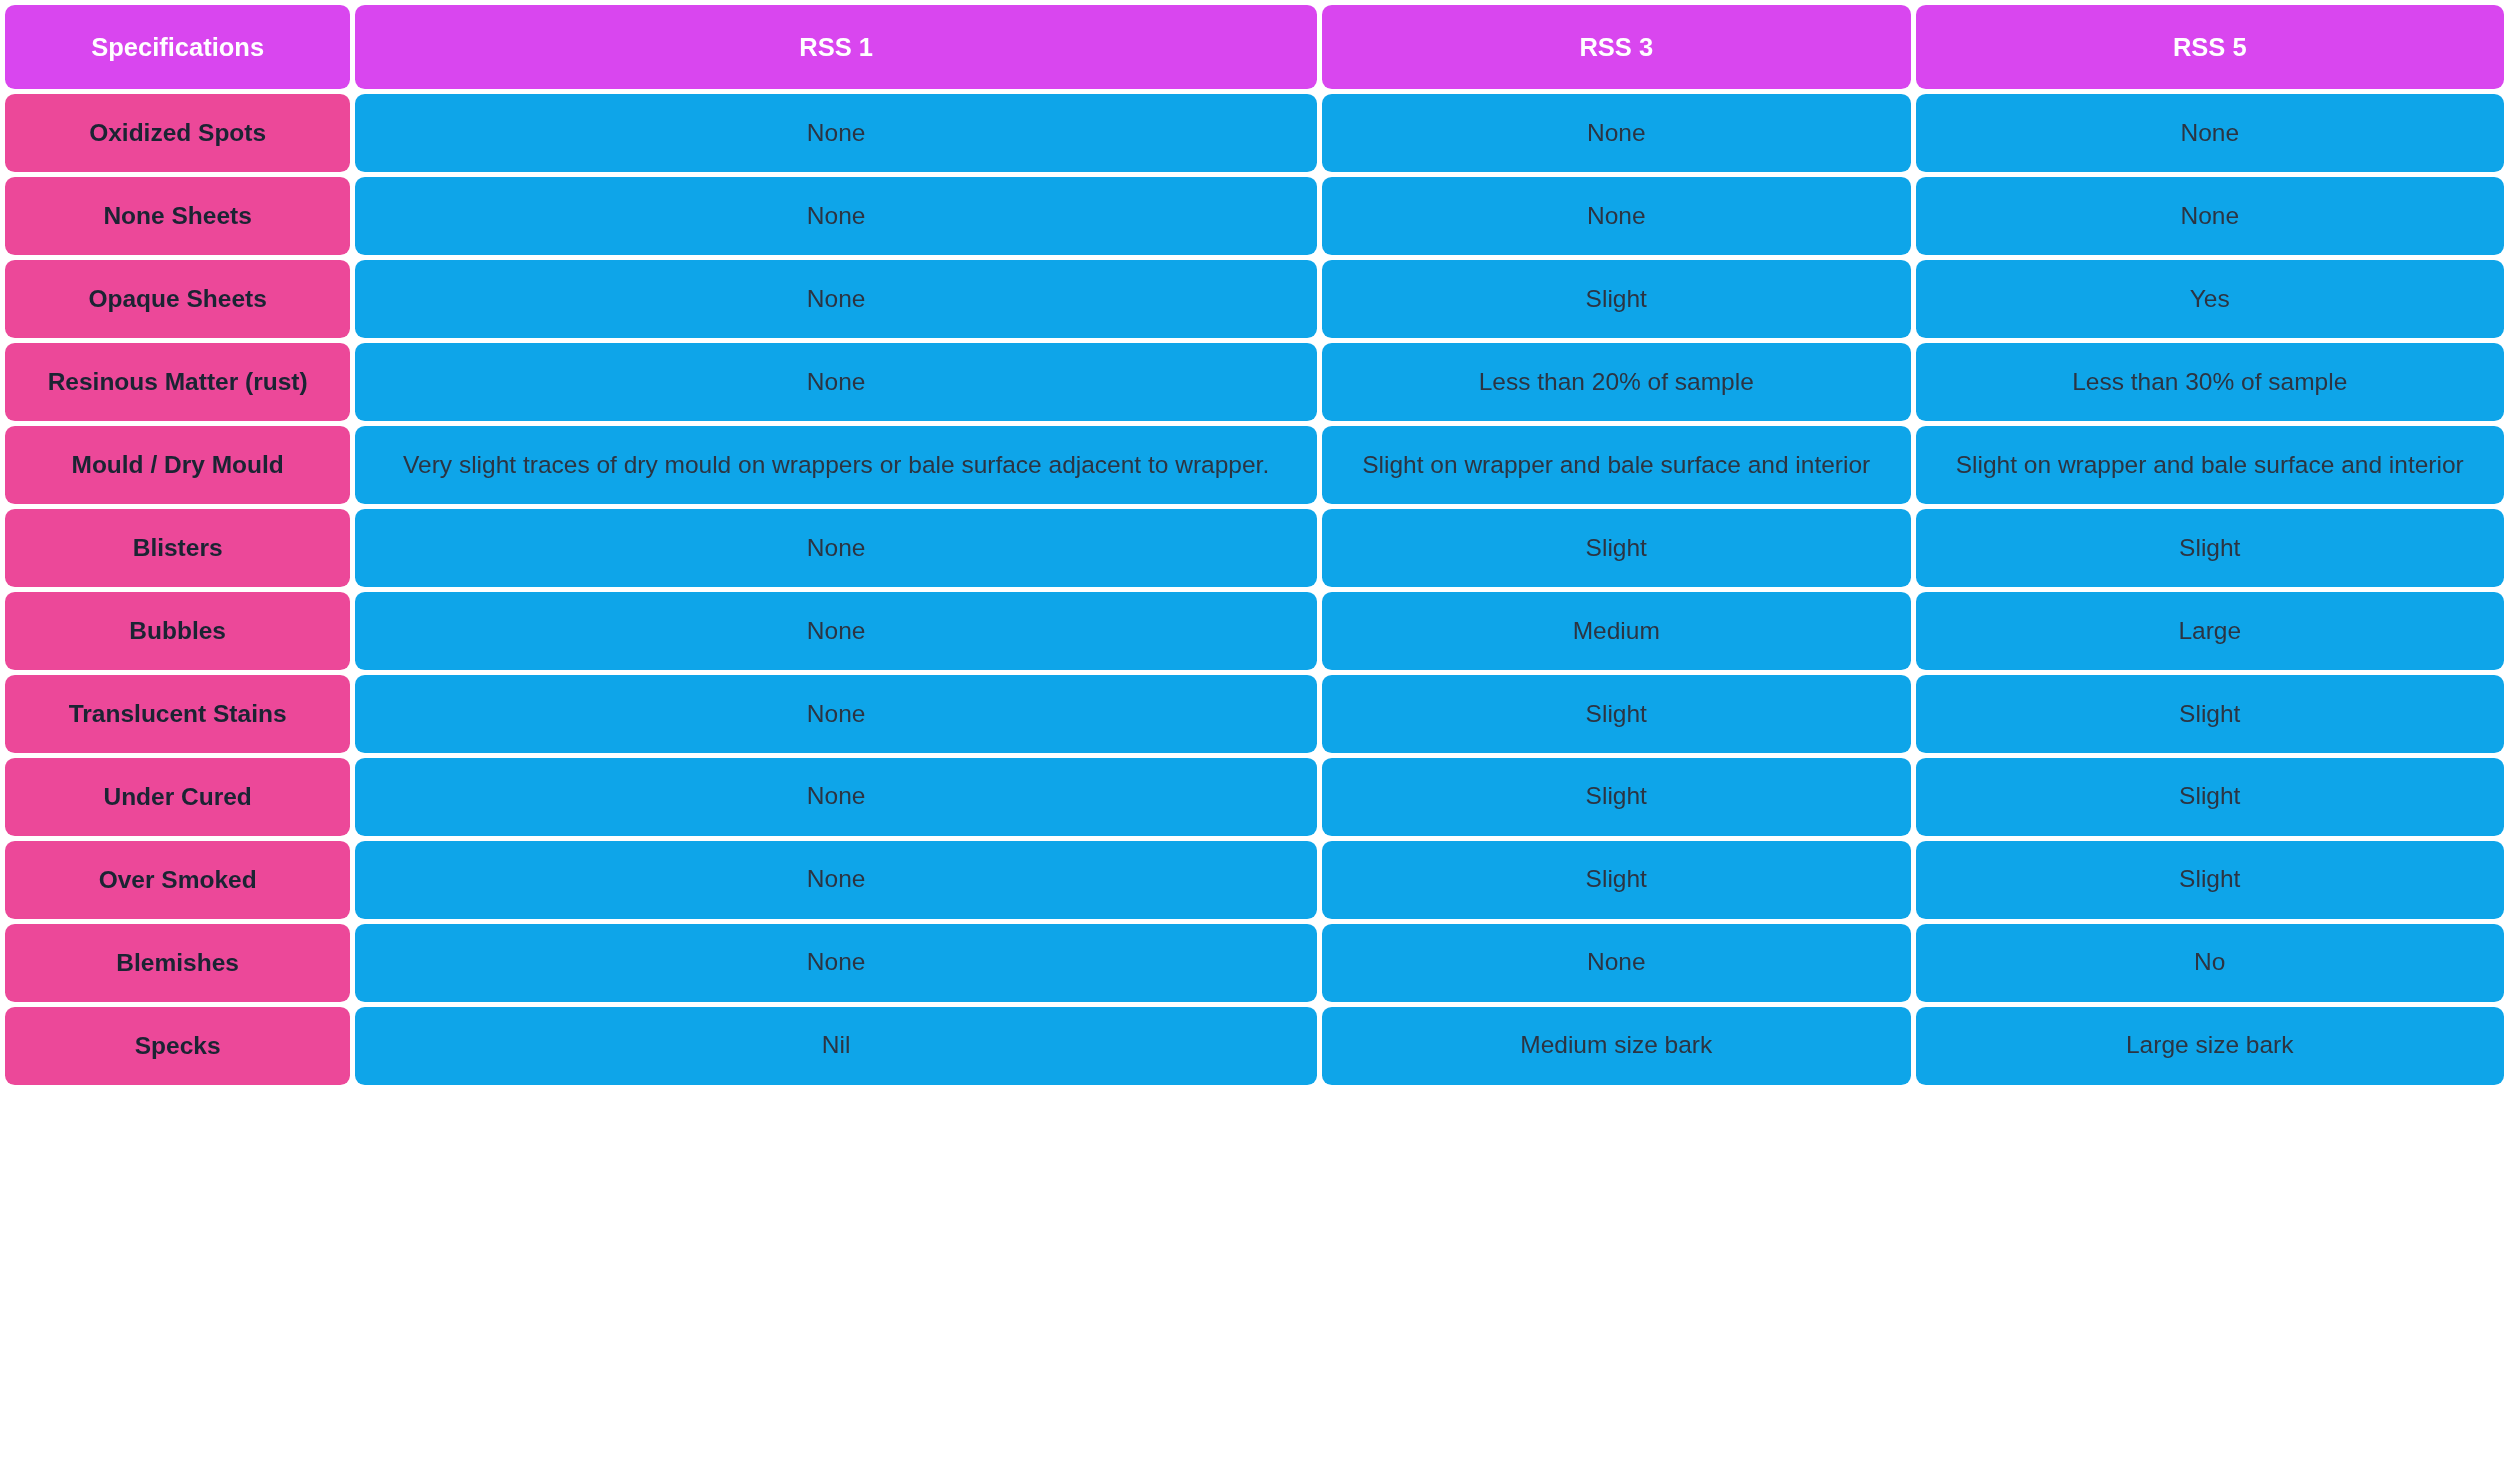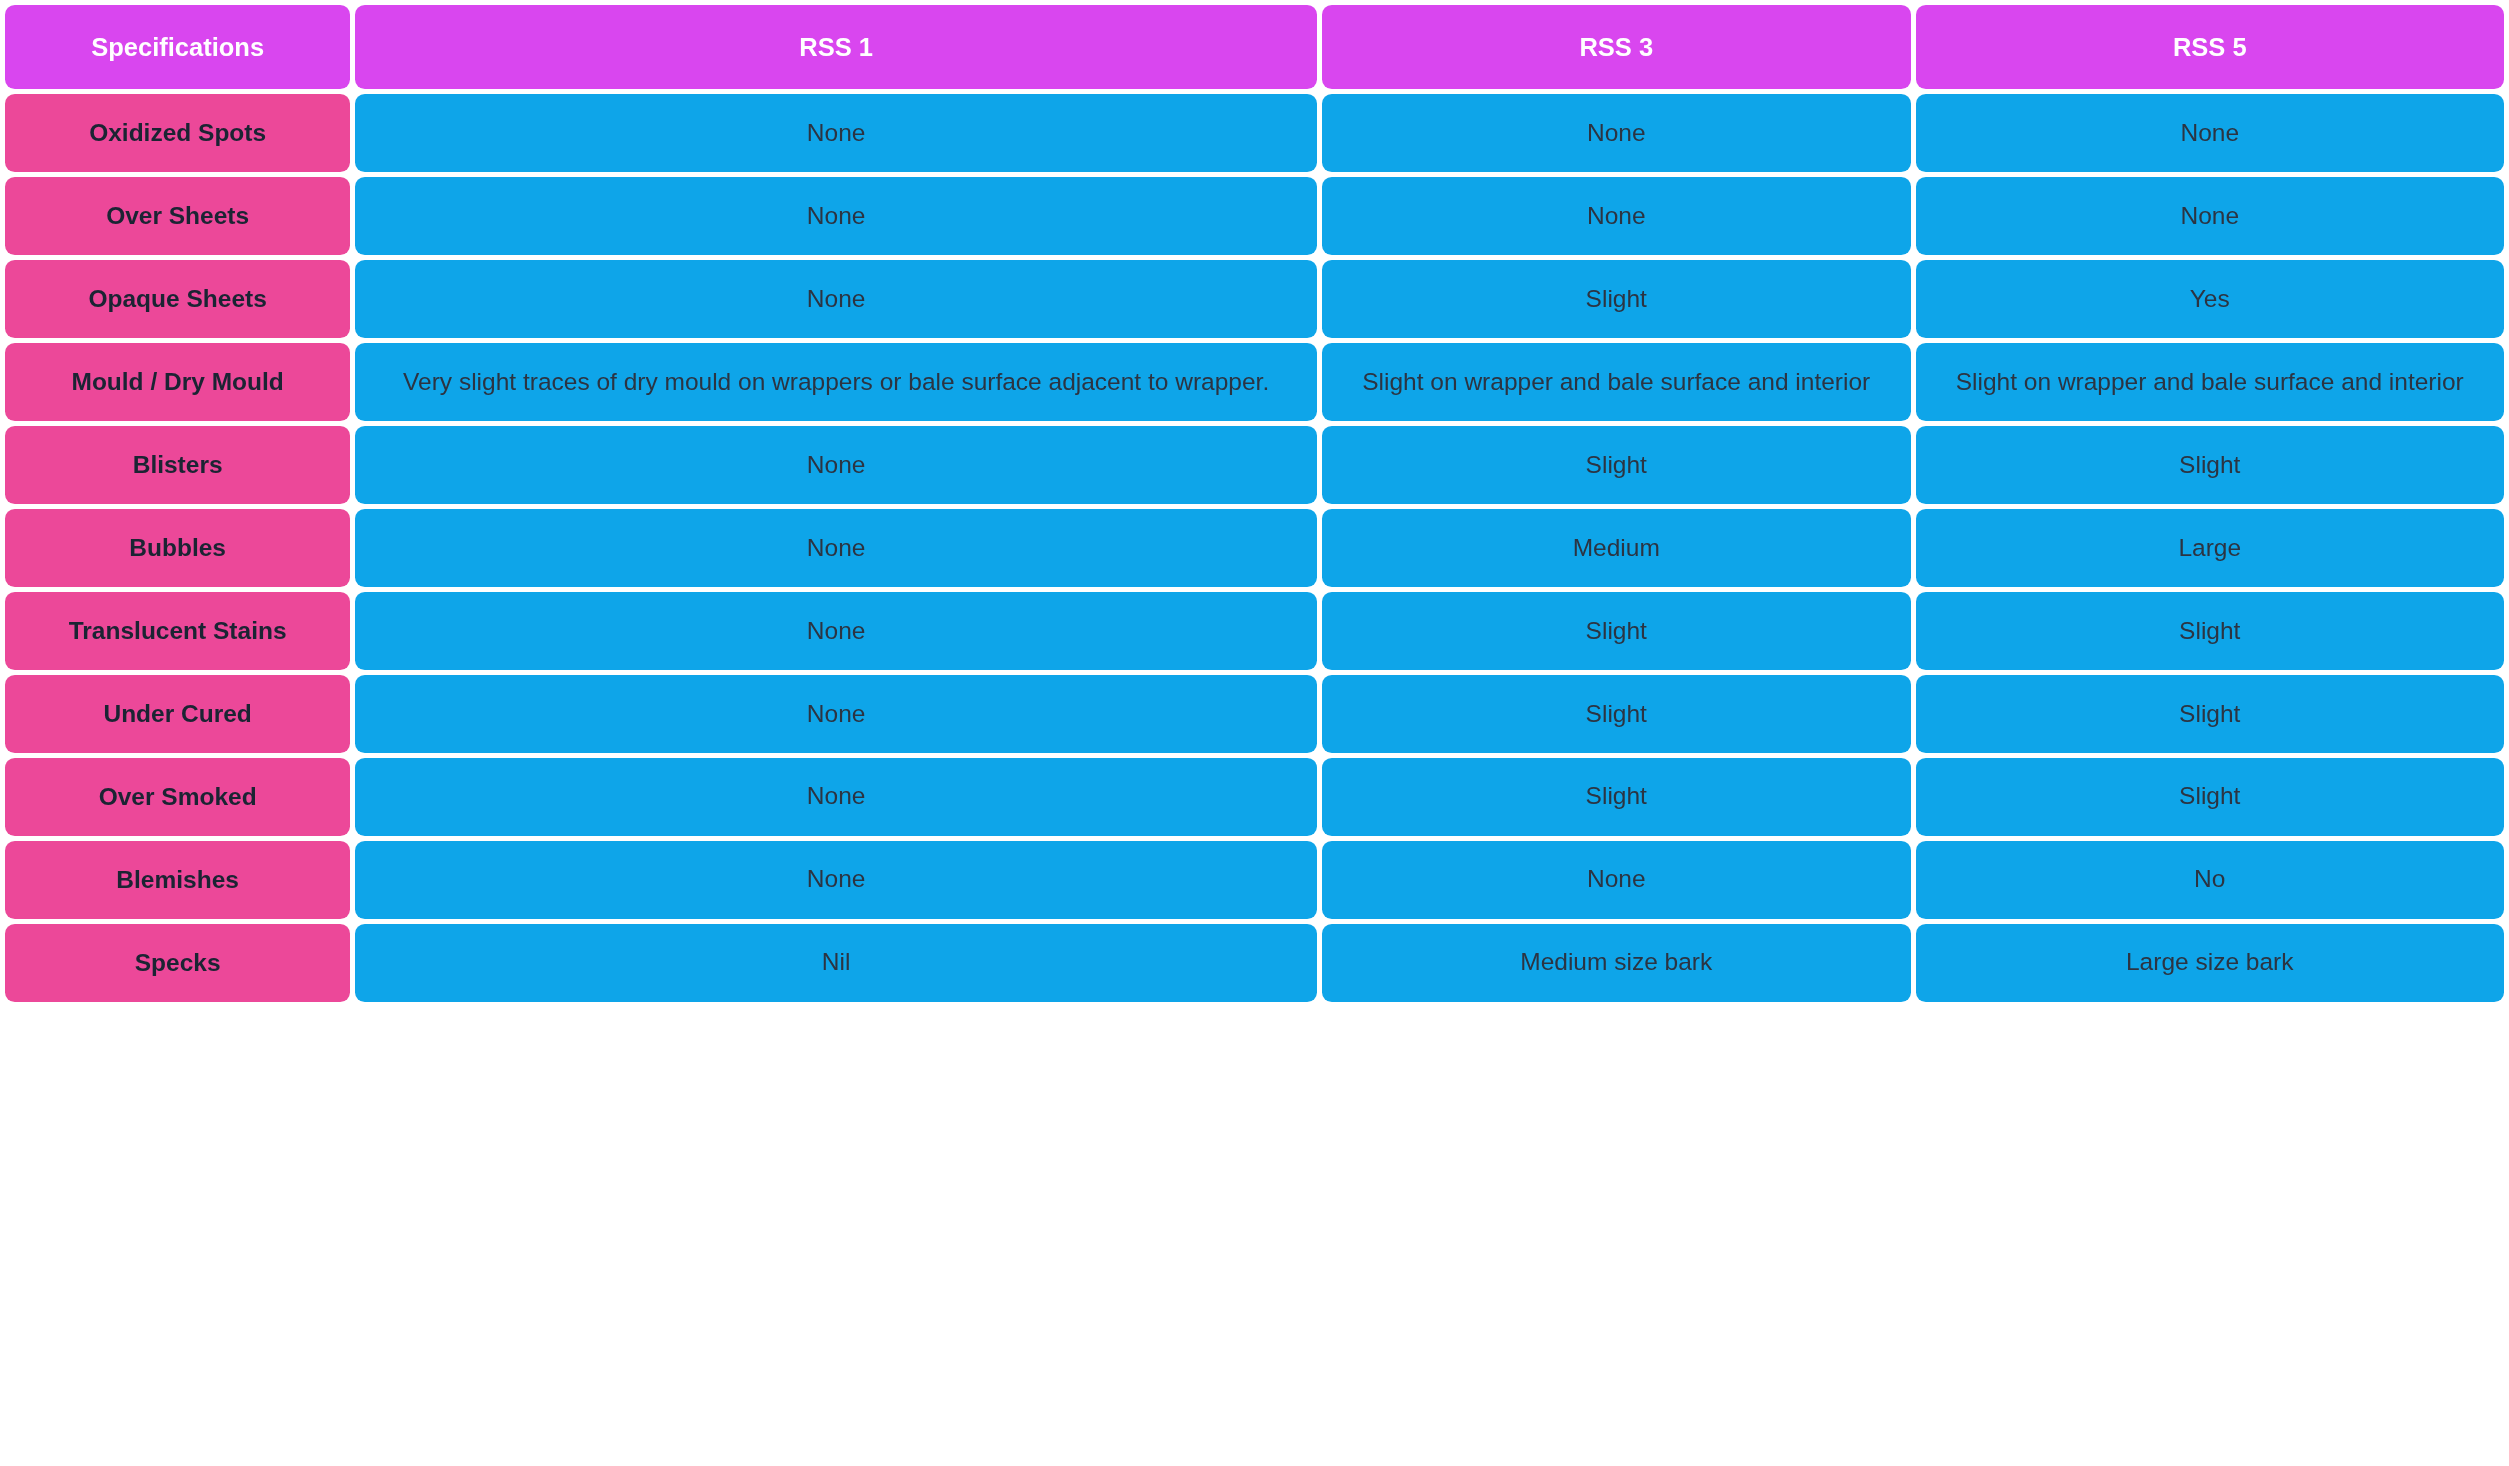--- a/index.html
+++ b/index.html
@@ -82,30 +82,36 @@
     </tr>
   </thead>
   <tbody>
     <tr>
       <th>Oxidized Spots</th>
       <td>None</td>
       <td>None</td>
       <td>None</td>
     </tr>
     <tr>
-      <th>Over Sheets</th>
+      <th>None Sheets</th>
       <td>None</td>
       <td>None</td>
       <td>None</td>
     </tr>
     <tr>
       <th>Opaque Sheets</th>
       <td>None</td>
       <td>Slight</td>
       <td>Yes</td>
+    </tr>
+    <tr>
+      <th>Resinous Matter (rust)</th>
+      <td>None</td>
+      <td>Less than 20% of sample</td>
+      <td>Less than 30% of sample</td>
     </tr>
     <tr>
       <th>Mould / Dry Mould</th>
       <td>Very slight traces of dry mould on wrappers or bale surface adjacent to wrapper.</td>
       <td>Slight on wrapper and bale surface and interior</td>
       <td>Slight on wrapper and bale surface and interior</td>
     </tr>
     <tr>
       <th>Blisters</th>
       <td>None</td>

